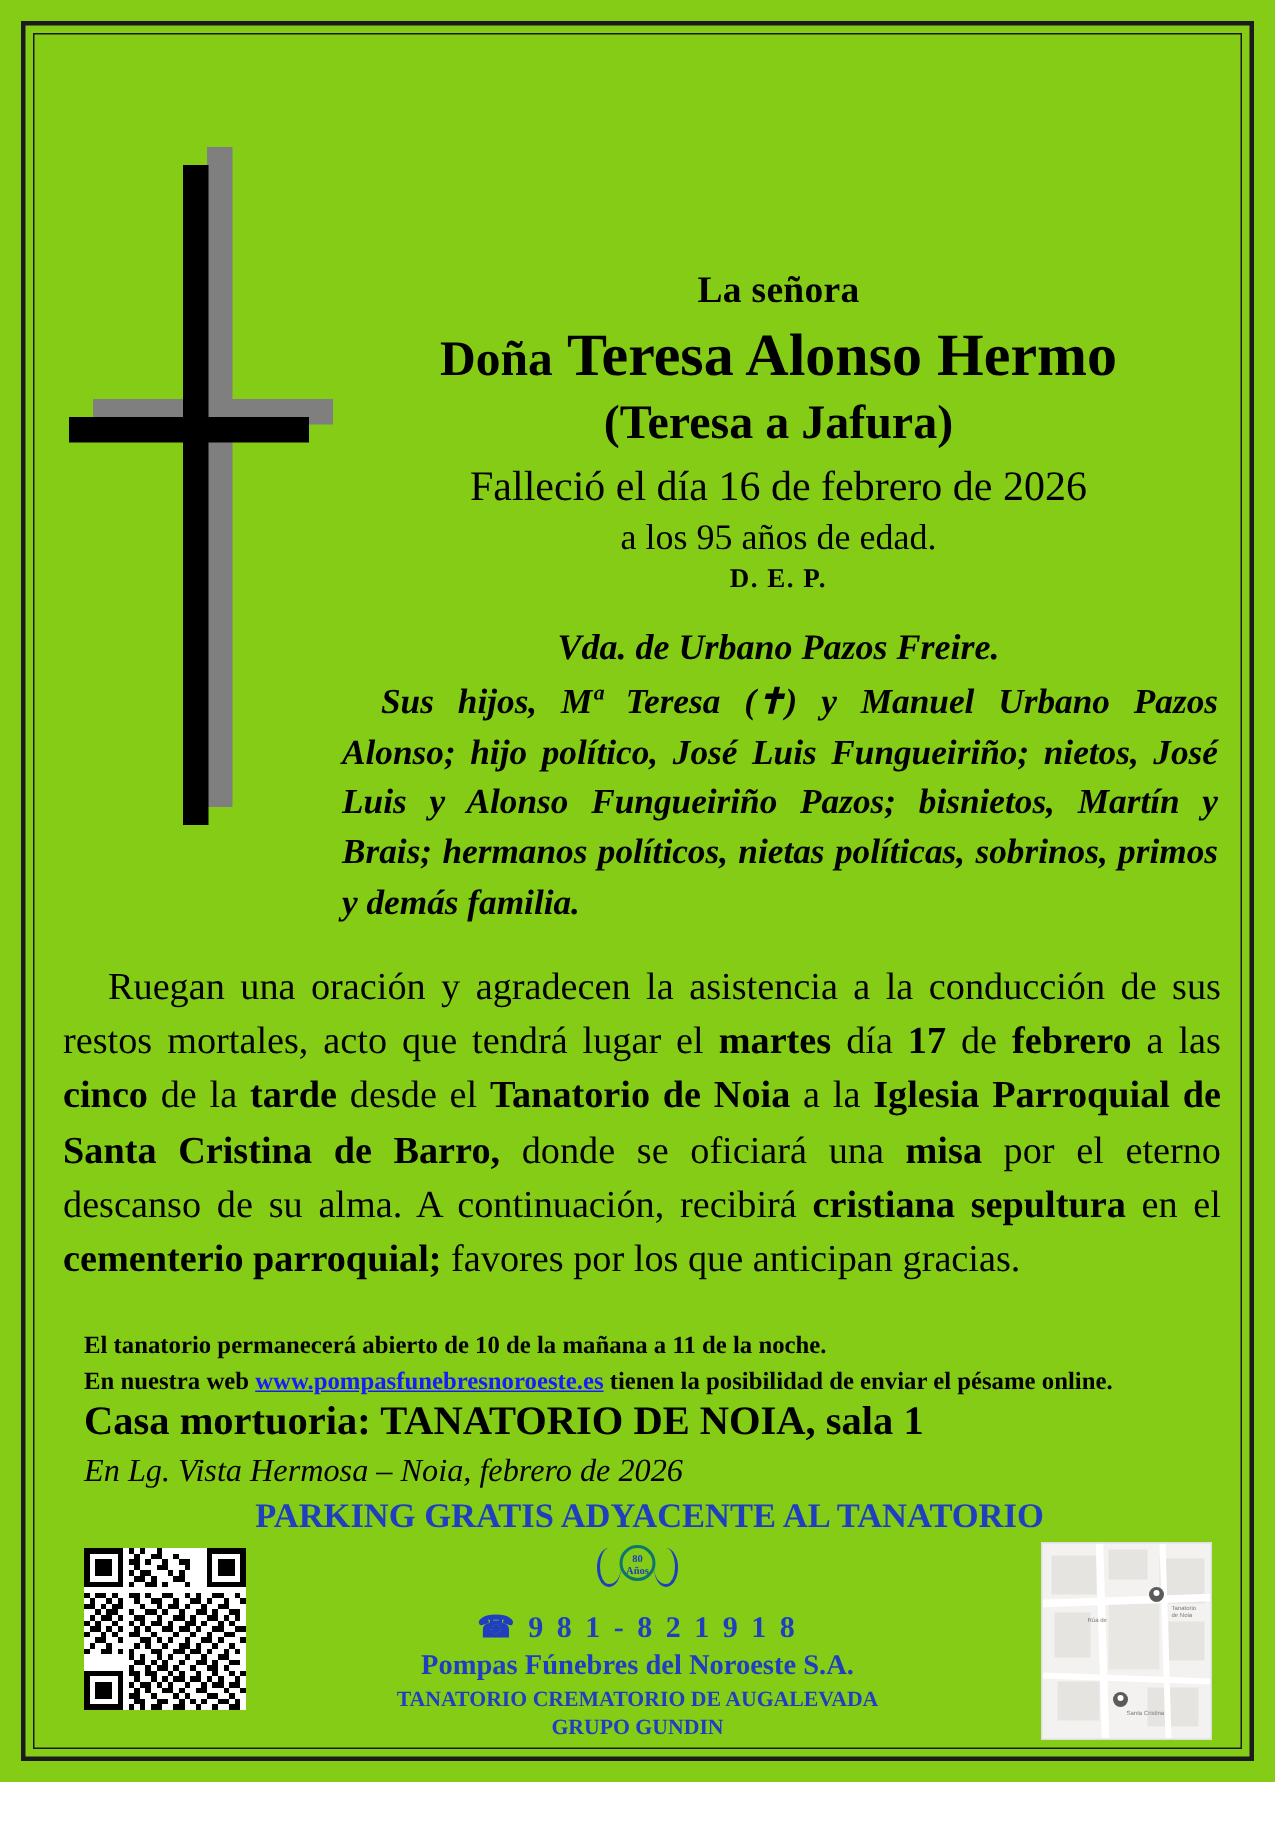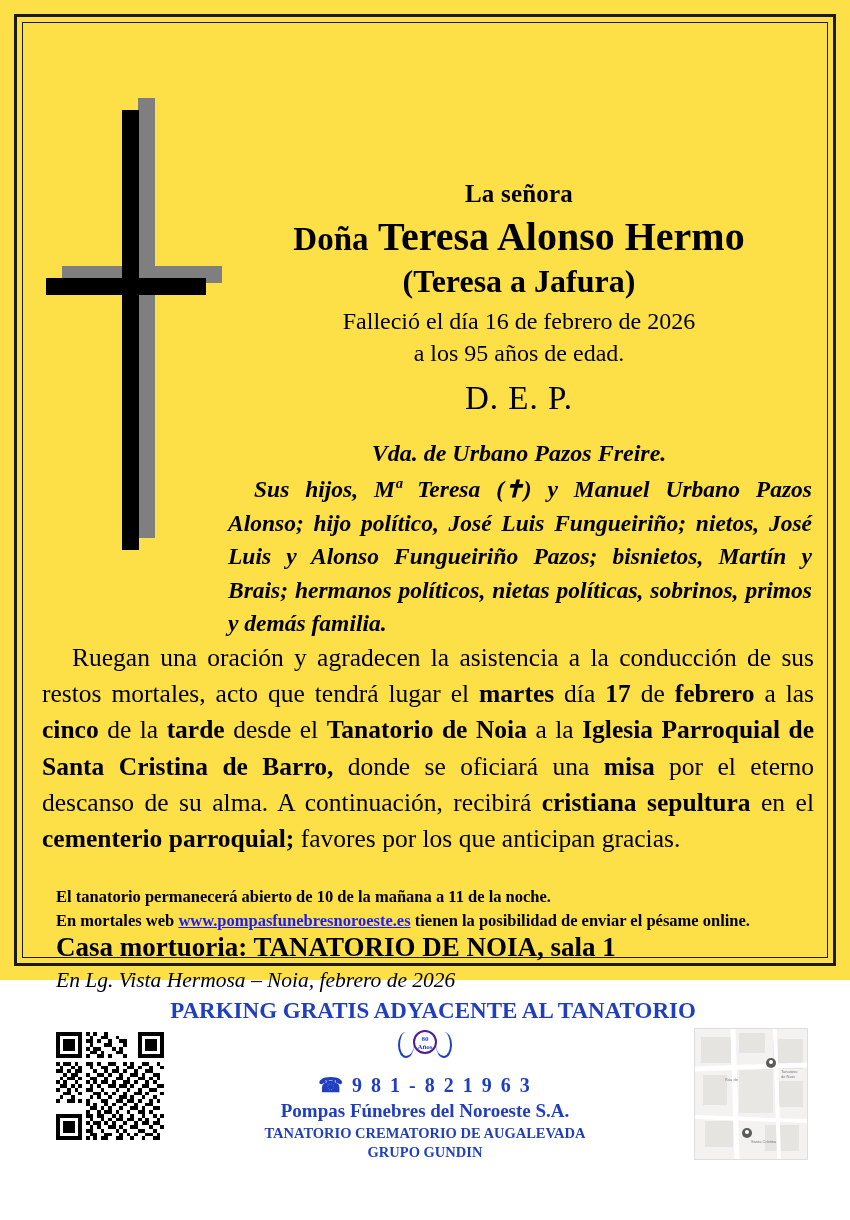--- a/index.html
+++ b/index.html
@@ -10,24 +10,24 @@
   body {
     width: 850px;
     height: 1220px;
     font-family: "Liberation Serif", serif;
     color: #000000;
     overflow: hidden;
   }
   .page {
     position: relative;
     width: 850px;
-    height: 980px;
+    height: 1188px;
     box-sizing: border-box;
     padding: 14px;
-    background: #fde047;
+    background: #84cc16;
   }
   .outer-border {
     position: absolute;
     left: 14px;
     top: 14px;
     right: 14px;
     bottom: 14px;
     border: 3px solid #1b1b1b;
   }
   .inner-border {
@@ -115,32 +115,31 @@
     font-weight: bold;
     font-size: 40px;
   }
   .alias {
     font-size: 32px;
     font-weight: bold;
     line-height: 1.2;
     margin-top: 1px;
   }
   .died {
-    font-size: 24px;
+    font-size: 28px;
     line-height: 1.32;
     margin-top: 6px;
   }
   .age {
     font-size: 24px;
     line-height: 1.32;
   }
   .dep {
-    font-size: 33px;
-    font-weight: normal;
-    margin-top: 11px;
+    font-size: 18px;
+    font-weight: bold;
     letter-spacing: 1px;
   }
   .widow {
     font-size: 24px;
     font-weight: bold;
     font-style: italic;
     margin-top: 23px;
   }
   .family {
     font-size: 23.5px;
@@ -237,21 +236,21 @@
     width: 62px;
     height: 42px;
     position: relative;
   }
   .badge-circle {
     position: absolute;
     left: 19px;
     top: 2px;
     width: 24px;
     height: 24px;
-    border: 2px solid #4c1d95;
+    border: 2px solid #0f766e;
     border-radius: 50%;
     box-sizing: border-box;
     font-size: 7px;
     line-height: 8px;
     font-weight: bold;
     padding-top: 3px;
     color: #1f3fbf;
   }
   .laurel-left, .laurel-right {
     position: absolute;
@@ -330,21 +329,21 @@
       <div class="dep">D. E. P.</div>
       <div class="widow">Vda. de Urbano Pazos Freire.</div>
       <div class="family">Sus hijos, Mª Teresa (✝) y Manuel Urbano Pazos Alonso; hijo político, José Luis Fungueiriño; nietos, José Luis y Alonso Fungueiriño Pazos; bisnietos, Martín y Brais; hermanos políticos, nietas políticas, sobrinos, primos y demás familia.</div>
     </div>
 
     <div class="body-para"><span>Ruegan una oración y agradecen la asistencia a la conducción de sus restos mortales, acto que tendrá lugar el </span><b>martes</b><span> día </span><b>17</b><span> de </span><b>febrero</b><span> a las </span><b>cinco</b><span> de la </span><b>tarde</b><span> desde el </span><b>Tanatorio de Noia</b><span> a la </span><b>Iglesia Parroquial de Santa Cristina de Barro,</b><span> donde se oficiará una </span><b>misa</b><span> por el eterno descanso de su alma. A continuación, recibirá </span><b>cristiana sepultura</b><span> en el </span><b>cementerio parroquial;</b><span> favores por los que anticipan gracias.</span></div>
 
     <div class="notes">
       <div>El tanatorio permanecerá abierto de 10 de la mañana a 11 de la noche.</div>
       <div>
-        <span>En mortales web </span><a href="#">www.pompasfunebresnoroeste.es</a><span> tienen la posibilidad de enviar el pésame online.</span>
+        <span>En nuestra web </span><a href="#">www.pompasfunebresnoroeste.es</a><span> tienen la posibilidad de enviar el pésame online.</span>
       </div>
     </div>
 
     <div class="mortuary">Casa mortuoria: TANATORIO DE NOIA, sala 1</div>
     <div class="place">En Lg. Vista Hermosa – Noia, febrero de 2026</div>
     <div class="parking">PARKING GRATIS ADYACENTE AL TANATORIO</div>
 
     <div class="qr">
       <svg width="108" height="108" viewBox="0 0 29 29" shape-rendering="crispEdges">
         <rect width="29" height="29" fill="#ffffff"></rect>
@@ -572,21 +571,21 @@
 
     <div class="footer-center">
       <div class="logo-badge">
         <div class="laurel-left"></div>
         <div class="laurel-right"></div>
         <div class="badge-circle">
           <span>80</span><br>
           <span>Años</span>
         </div>
       </div>
-      <div class="phone">☎ 9 8 1 - 8 2 1 9 6 3</div>
+      <div class="phone">☎ 9 8 1 - 8 2 1 9 1 8</div>
       <div class="company">Pompas Fúnebres del Noroeste S.A.</div>
       <div class="sub1">TANATORIO CREMATORIO DE AUGALEVADA</div>
       <div class="sub2">GRUPO GUNDIN</div>
     </div>
 
     <div class="map">
       <svg width="112" height="130" viewBox="0 0 112 130">
         <rect x="0" y="0" width="112" height="130" fill="#f3f2f0"></rect>
         <rect x="6" y="8" width="30" height="26" fill="#e6e4e1"></rect>
         <rect x="44" y="4" width="26" height="20" fill="#e6e4e1"></rect>

